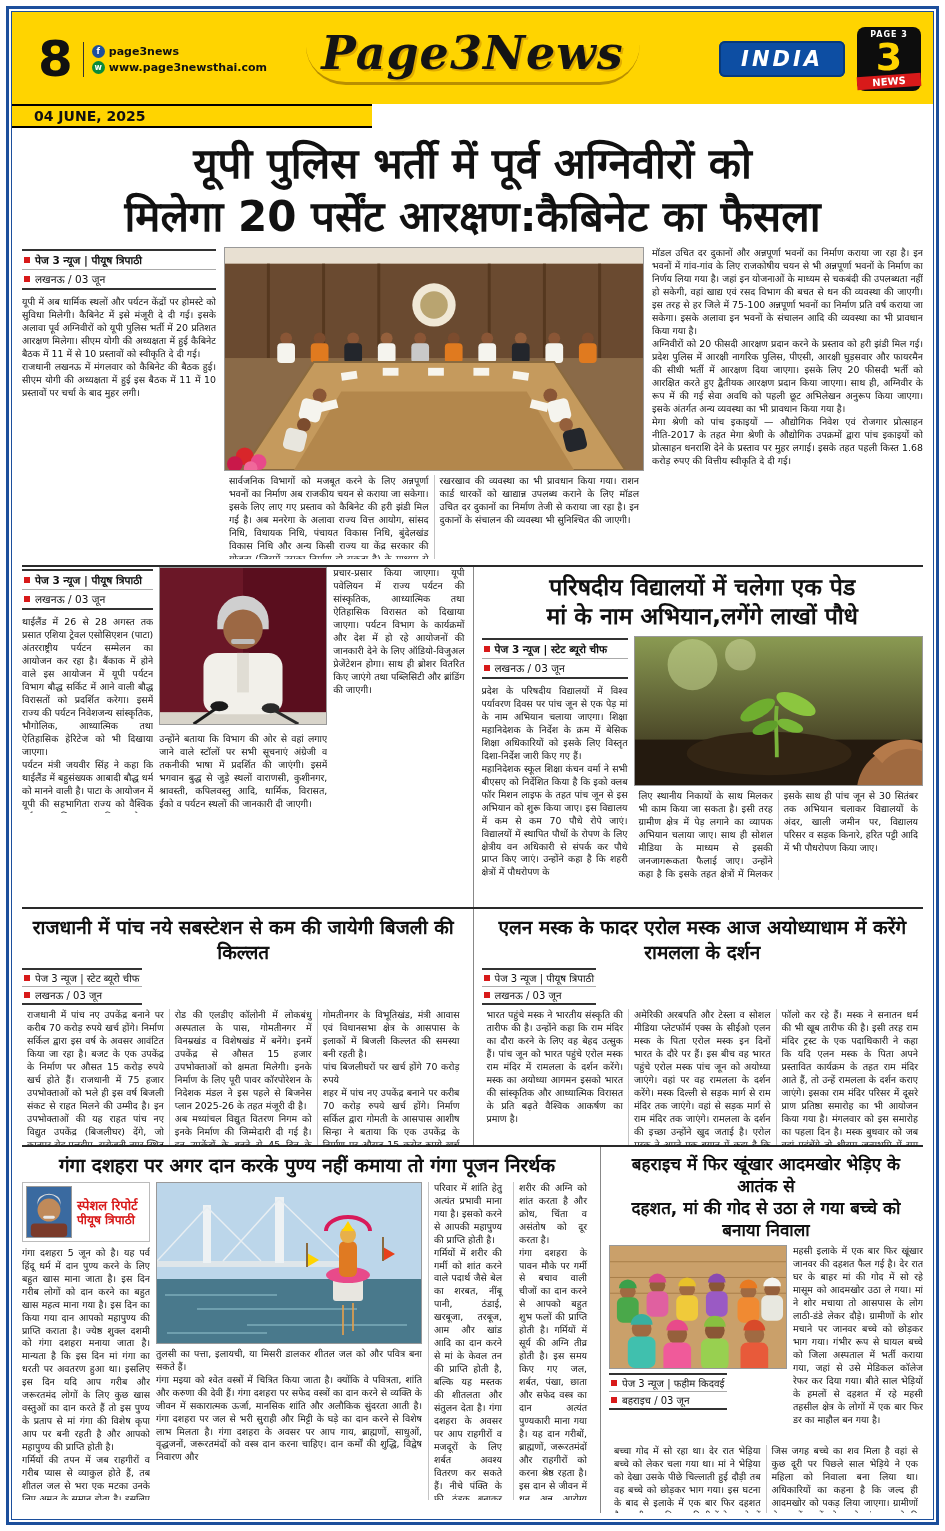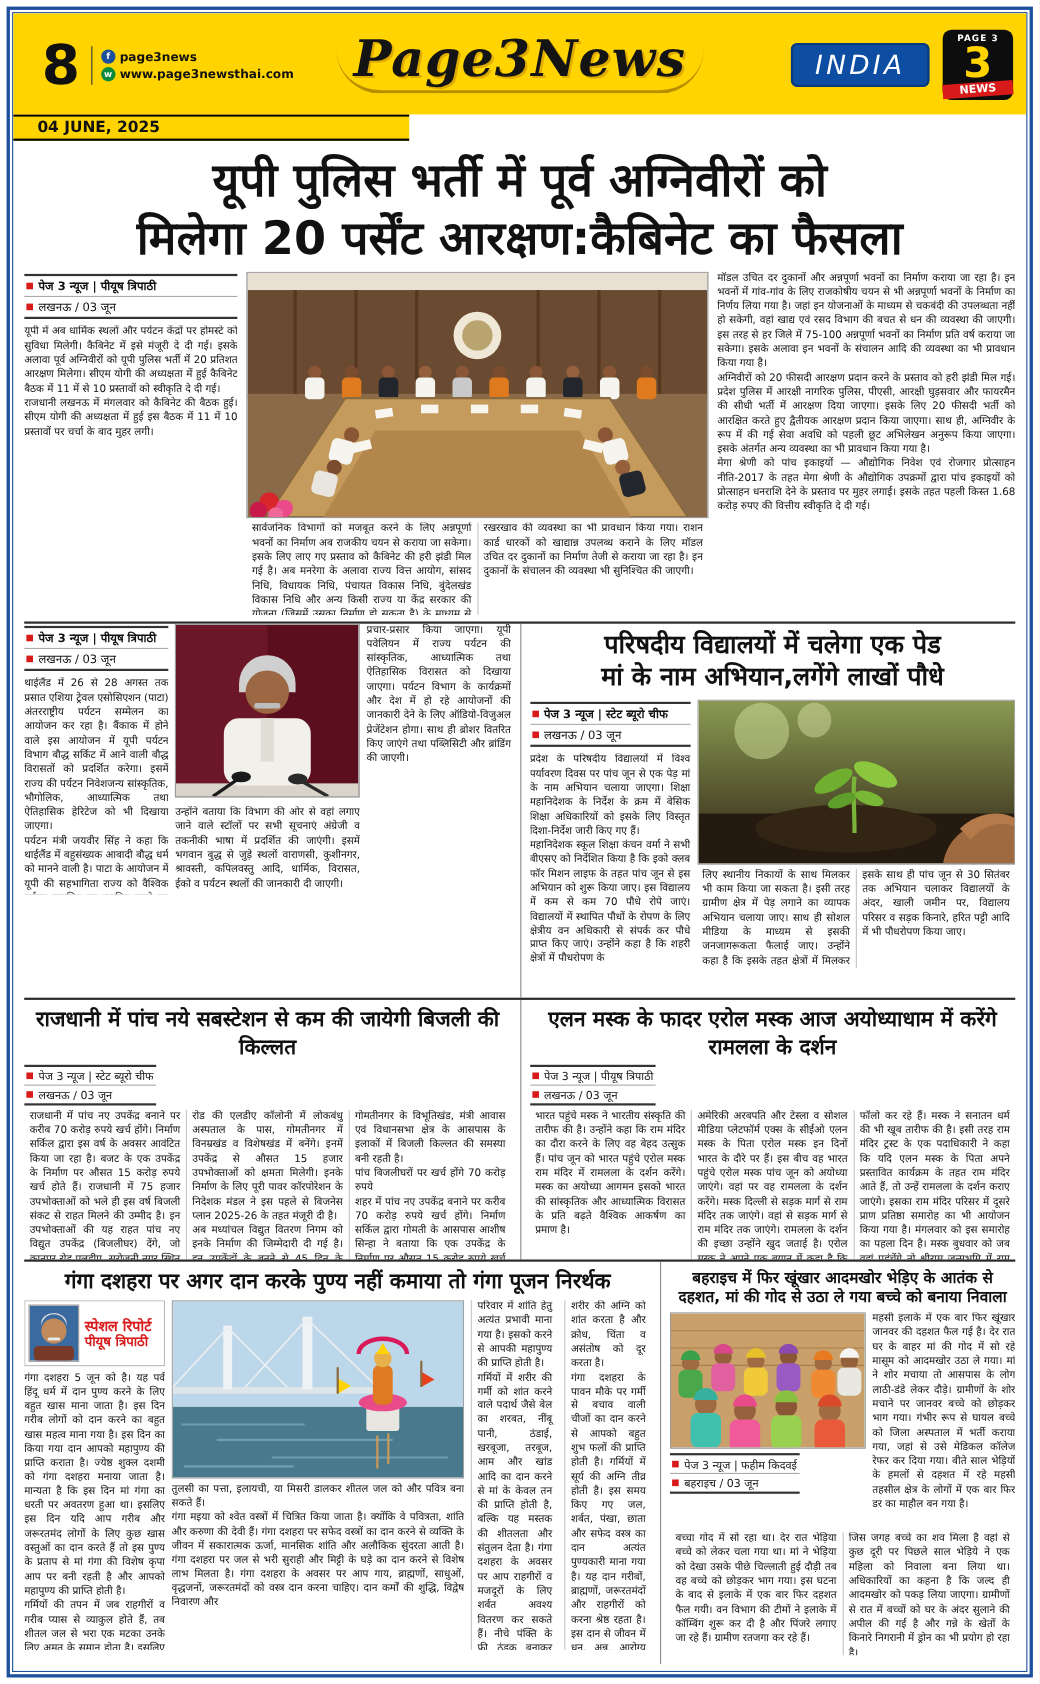--- a/index.html
+++ b/index.html
@@ -10,32 +10,32 @@
 
   
   .masthead { background:#ffd400; margin:0 -10px; padding:6px 12px 4px; height:92px; display:flex; align-items:center; position:relative; flex:none; }
   .page-num { font-size:50px; font-weight:bold; line-height:1; padding:0 10px 0 14px; }
   .contact { font-size:11px; font-weight:bold; border-left:1px solid #333; padding-left:8px; }
   .contact .line { display:flex; align-items:center; gap:4px; margin:3px 0; }
   .mini-icon { display:inline-block; width:13px; height:13px; border-radius:50%; background:#1c4f9c; color:#fff; font-size:8px; text-align:center; line-height:13px; font-weight:bold; }
   .mini-icon.globe { background:#0a8a3a; }
   .brand { position:absolute; left:50%; top:14px; transform:translateX(-50%); font-family:"DejaVu Serif",serif; font-style:italic; font-weight:bold; font-size:46px; letter-spacing:1px; color:#141414; text-shadow:2px 2px 0 #e0ac00; border-bottom:3px solid #b98f00; padding:0 16px 2px; border-radius:0 0 40px 40px; white-space:nowrap; }
   .mast-right { margin-left:auto; display:flex; align-items:center; gap:12px; }
-  .india-badge { background:#0d4ea3; color:#fff; font-style:italic; font-weight:normal; font-size:24px; letter-spacing:3px; padding:6px 22px; border-radius:6px; box-shadow:0 0 0 2px #083a7c inset; }
+  .india-badge { background:#0d4ea3; color:#fff; font-style:italic; font-weight:bold; font-size:21px; letter-spacing:3px; padding:6px 22px; border-radius:6px; box-shadow:0 0 0 2px #083a7c inset; }
   .p3logo { width:64px; height:64px; background:#0d0d0d; border-radius:8px; display:flex; flex-direction:column; align-items:center; justify-content:space-between; padding:3px 0; }
   .p3logo .top { color:#fff; font-size:8px; font-weight:bold; letter-spacing:1px; }
   .p3logo .big3 { color:#ffd400; font-size:38px; font-weight:bold; line-height:.9; }
   .p3logo .news { background:#d81a1a; color:#fff; font-size:10px; font-weight:bold; width:100%; text-align:center; transform:rotate(-4deg); padding:1px 0; }
   .date-bar { border-top:2px solid #000; border-bottom:2px solid #000; font-weight:bold; font-size:14px; padding:2px 0 2px 22px; margin:0 -10px 2px; background:#ffd400; width:360px; flex:none; }
 
   
   .headline-xl { text-align:center; font-weight:bold; font-size:42px; line-height:1.25; white-space:pre-line; padding:8px 0 4px; flex:none; }
   .h2 { text-align:center; font-weight:bold; font-size:23px; line-height:1.28; white-space:pre-line; padding:6px 4px 4px; }
   .h3 { text-align:center; font-weight:bold; font-size:19px; line-height:1.3; padding:6px 2px 4px; }
-  .h4 { text-align:center; font-weight:bold; font-size:14px; line-height:1.3; white-space:pre-line; padding:6px 2px 4px; }
+  .h4 { text-align:center; font-weight:bold; font-size:17px; line-height:1.3; white-space:pre-line; padding:6px 2px 4px; }
   .byline { border-top:2px solid #333; border-bottom:2px solid #333; margin:2px 0 6px; font-size:10.5px; width:100%; }
   .byline .row { display:flex; align-items:center; gap:5px; padding:2px 2px; }
   .byline .row + .row { border-top:1px solid #aaa; }
   .byline .b1 { font-weight:bold; }
   .bullet { width:6px; height:6px; background:#d81a1a; display:inline-block; flex:none; }
   .txt { font-size:9.4px; line-height:1.38; text-align:justify; white-space:pre-line; overflow:hidden; }
   .rule-top { border-top:2px solid #2a2a2a; }
   .half-split { display:grid; grid-template-columns:1fr 1fr; }
   .half-right { border-left:1px solid #888; padding-left:8px; }
   .half-left { padding-right:8px; }

